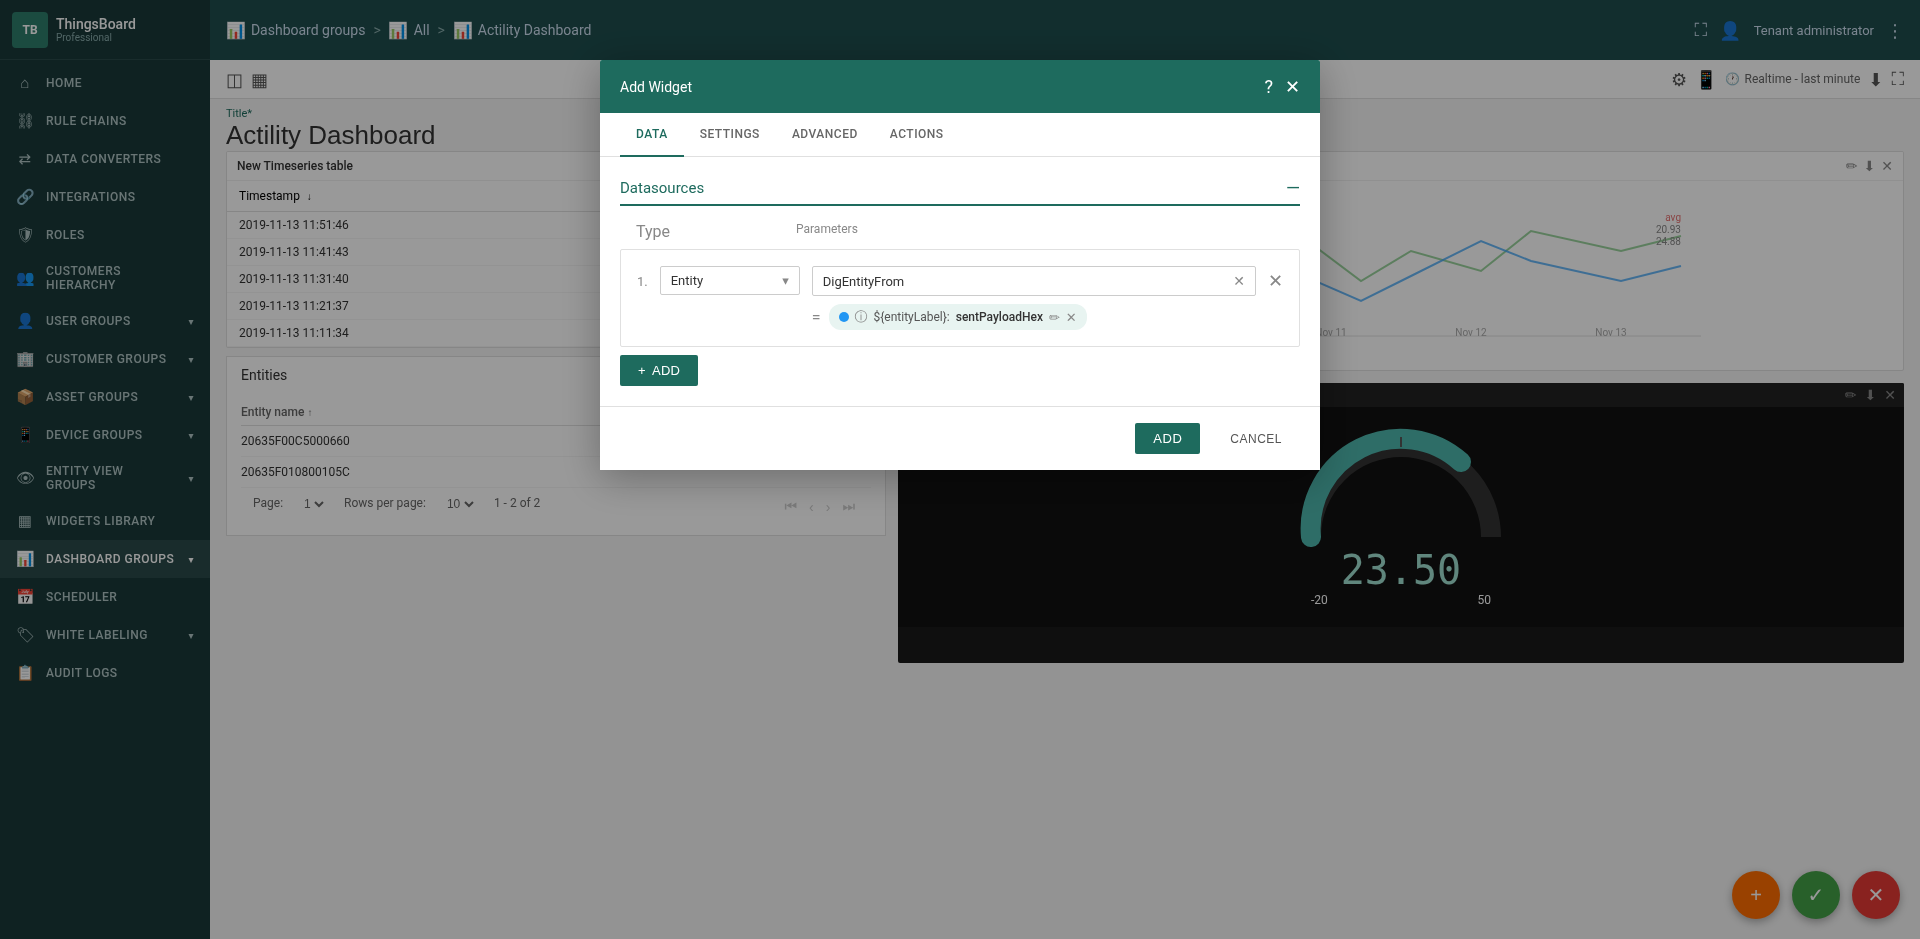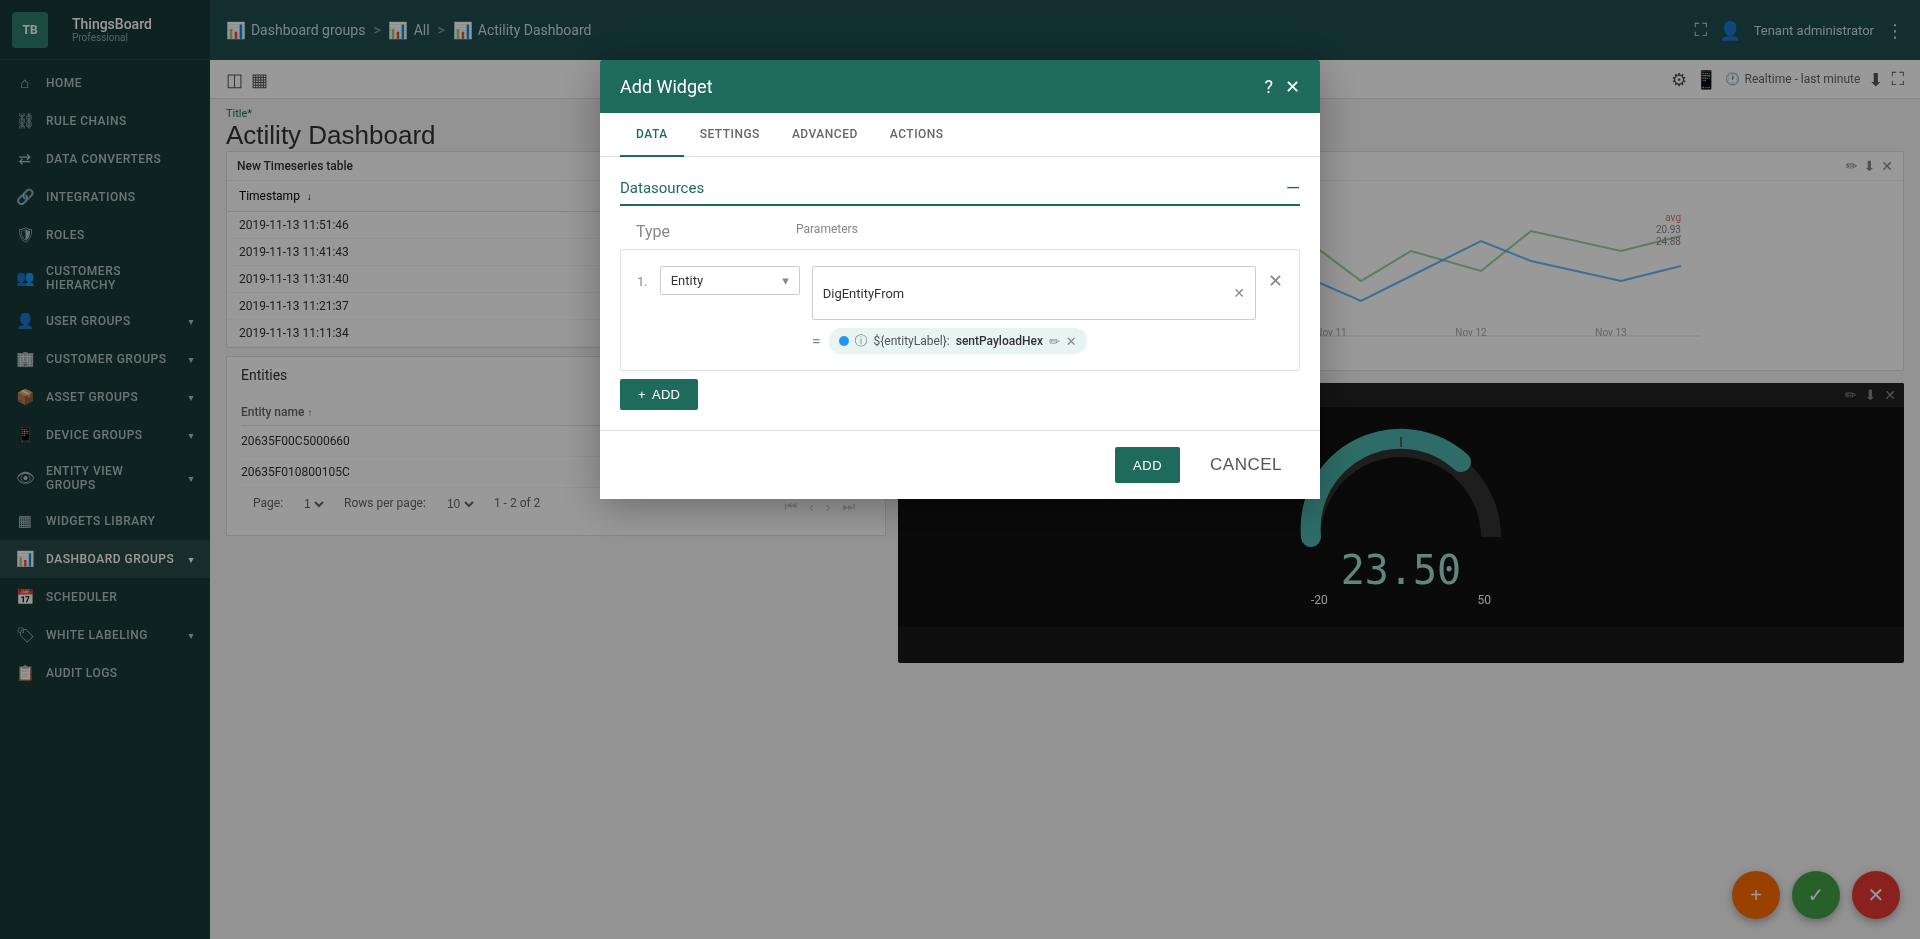--- a/index.html
+++ b/index.html
@@ -4,21 +4,21 @@
   <style>
     * { box-sizing: border-box; margin: 0; padding: 0; }
     body { font-family: 'Roboto', Arial, sans-serif; font-size: 13px; background: #f5f5f5; overflow: hidden; }
 
     
     .sidebar {
       position: fixed; left: 0; top: 0; width: 210px; height: 100vh;
       background: #1a3a3a; color: #ccc; display: flex; flex-direction: column; z-index: 10;
     }
     .sidebar-logo {
-      display: flex; align-items: center; padding: 10px 12px; gap: 24px;
+      display: flex; align-items: center; padding: 10px 12px; gap: 8px;
       border-bottom: 1px solid #2a4a4a; min-height: 60px;
     }
     .sidebar-logo-icon {
       width: 36px; height: 36px; background: #2e7d6b; border-radius: 4px;
       display: flex; align-items: center; justify-content: center; color: white; font-weight: bold; font-size: 12px;
     }
     .sidebar-logo-text { color: white; font-size: 14px; font-weight: 500; }
     .sidebar-logo-sub { color: #8aa; font-size: 10px; }
     .sidebar-nav { flex: 1; overflow-y: auto; padding: 4px 0; }
     .sidebar-item {
@@ -104,21 +104,21 @@
     }
     .modal {
       background: white; width: 720px; max-height: 80vh; border-radius: 2px;
       display: flex; flex-direction: column; box-shadow: 0 8px 40px rgba(0,0,0,0.3);
     }
     .modal-header {
       background: #1e6b5e; color: white; padding: 16px 20px;
       display: flex; align-items: center; justify-content: space-between;
       border-radius: 2px 2px 0 0;
     }
-    .modal-header h2 { font-size: 18px; font-weight: 400; }
+    .modal-header h2 { font-size: 14px; font-weight: 400; }
     .modal-header-right { display: flex; align-items: center; gap: 12px; }
     .modal-header .help-icon, .modal-header .close-icon { cursor: pointer; font-size: 18px; }
     
     .modal-tabs { display: flex; border-bottom: 1px solid #e0e0e0; padding: 0 20px; background: white; }
     .modal-tab {
       padding: 14px 16px; font-size: 12px; font-weight: 500; letter-spacing: 0.5px;
       color: #666; cursor: pointer; border-bottom: 2px solid transparent; margin-bottom: -1px;
     }
     .modal-tab.active { color: #1e6b5e; border-bottom-color: #1e6b5e; }
     
@@ -143,21 +143,21 @@
     .datasource-num { color: #888; font-size: 13px; padding-top: 8px; }
     .datasource-type-selector {
       display: flex; align-items: center; gap: 4px;
       border: 1px solid #ccc; border-radius: 2px; padding: 6px 10px;
       width: 140px; cursor: pointer; font-size: 13px; color: #333;
     }
     .datasource-type-selector .dd-arrow { margin-left: auto; color: #888; }
 
     .datasource-params { flex: 1; }
     .entity-input {
-      border: 1px solid #ccc; border-radius: 2px; padding: 18px 10px;
+      border: 1px solid #ccc; border-radius: 2px; padding: 6px 10px;
       display: flex; align-items: center; font-size: 13px; color: #333;
       min-width: 180px; background: white;
     }
     .entity-input .clear-icon { margin-left: auto; cursor: pointer; color: #888; font-size: 14px; }
 
     .tag-row { display: flex; align-items: center; gap: 8px; flex-wrap: wrap; margin-top: 8px; }
     .func-icon { color: #888; font-size: 16px; cursor: pointer; }
     .tag {
       display: flex; align-items: center; gap: 6px;
       background: #e8f4f1; border-radius: 12px; padding: 4px 10px;
@@ -178,21 +178,21 @@
       padding: 8px 18px; font-size: 13px; cursor: pointer; display: flex; align-items: center; gap: 6px;
       font-weight: 500; letter-spacing: 0.3px; margin-top: 8px;
     }
 
     
     .modal-footer {
       padding: 16px 20px; display: flex; justify-content: flex-end; gap: 12px;
       border-top: 1px solid #e0e0e0; background: white;
     }
     .btn-cancel {
-      border: none; background: none; padding: 8px 18px; font-size: 17px;
+      border: none; background: none; padding: 8px 18px; font-size: 12px;
       color: #555; cursor: pointer; font-weight: 500; letter-spacing: 0.5px; border-radius: 2px;
     }
     .btn-add {
       background: #1e6b5e; color: white; border: none; border-radius: 2px;
       padding: 8px 18px; font-size: 13px; cursor: pointer; font-weight: 500; letter-spacing: 0.5px;
     }
 
     
     .gauge-display {
       background: #111; display: flex; align-items: center; justify-content: center;

